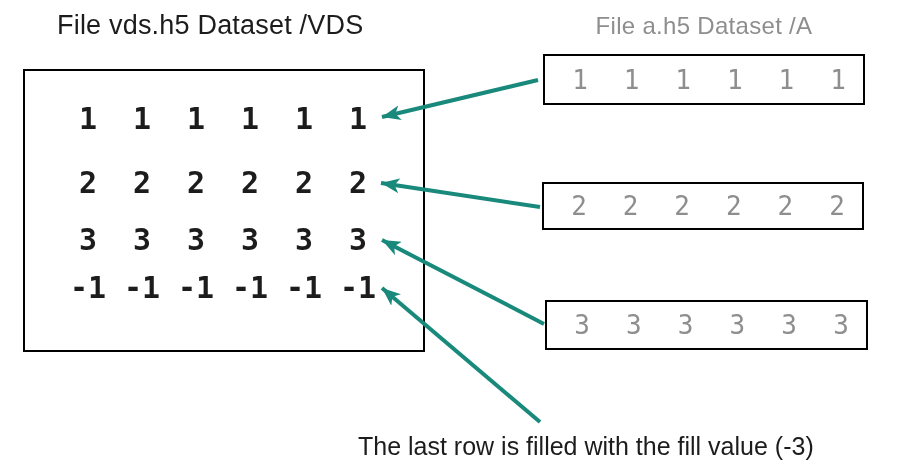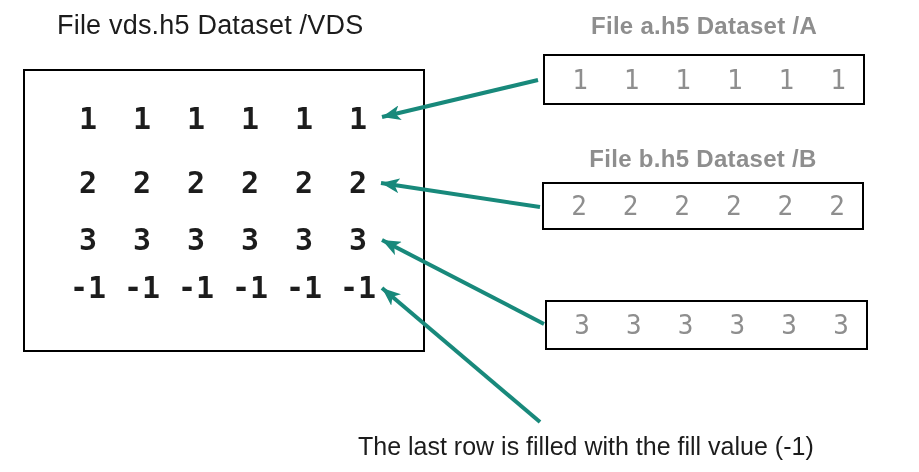--- a/index.html
+++ b/index.html
@@ -22,21 +22,21 @@
   }
   .vrow.r0{top:30px}.vrow.r1{top:94px}.vrow.r2{top:151px}.vrow.r3{top:199px}
   .vcell{
     width:54px;text-align:center;
     font-family:"DejaVu Sans Mono",monospace;font-size:30px;font-weight:bold;
     color:var(--ink);
   }
   
   .src-title{
     position:absolute;width:322px;text-align:center;
-    font-size:24px;line-height:26px;color:var(--gray);letter-spacing:.3px;font-weight:bold;
+    font-size:24px;line-height:26px;color:var(--gray);letter-spacing:.3px;
   }
   .t-a{left:543px;top:13px}.t-b{left:542px;top:146px}.t-c{left:545px;top:263px}
   .src-box{
     position:absolute;border:2px solid #000;box-sizing:border-box;background:#fff;
     display:flex;align-items:center;justify-content:space-between;
     padding:0 10px 0 20px;
   }
   .b-a{left:543px;top:54px;width:322px;height:51px}
   .b-b{left:542px;top:182px;width:322px;height:48px}
   .b-c{left:545px;top:300px;width:323px;height:50px}
@@ -99,40 +99,39 @@
   <div class="src-title t-a">File a.h5 Dataset /A</div>
   <div class="src-box b-a">
     <span class="scell">1</span>
     <span class="scell">1</span>
     <span class="scell">1</span>
     <span class="scell">1</span>
     <span class="scell">1</span>
     <span class="scell">1</span>
   </div>
 
-  <div class="src-title t-b">File b.h5 Dataset /B</div>
   <div class="src-box b-b">
     <span class="scell">2</span>
     <span class="scell">2</span>
     <span class="scell">2</span>
     <span class="scell">2</span>
     <span class="scell">2</span>
     <span class="scell">2</span>
   </div>
 
   <div class="src-box b-c">
     <span class="scell">3</span>
     <span class="scell">3</span>
     <span class="scell">3</span>
     <span class="scell">3</span>
     <span class="scell">3</span>
     <span class="scell">3</span>
   </div>
 
-  <div class="annotation">The last row is filled with the fill value (-1)</div>
+  <div class="annotation">The last row is filled with the fill value (-3)</div>
 
   <svg class="overlay" width="919" height="472" viewBox="0 0 919 472" aria-hidden="true">
     <defs>
       <marker id="ah" markerUnits="userSpaceOnUse" markerWidth="19" markerHeight="15" viewBox="0 0 19 15" refX="18.5" refY="7.5" orient="auto">
         <path class="ahp" d="M18.5,7.5 L0,0 L4.8,7.5 L0,15 Z"></path>
       </marker>
     </defs>
     <line class="arrow" x1="538" y1="80" x2="382" y2="117" marker-end="url(#ah)"></line>
     <line class="arrow" x1="540" y1="207" x2="381" y2="183" marker-end="url(#ah)"></line>
     <line class="arrow" x1="544" y1="324" x2="382" y2="240" marker-end="url(#ah)"></line>

